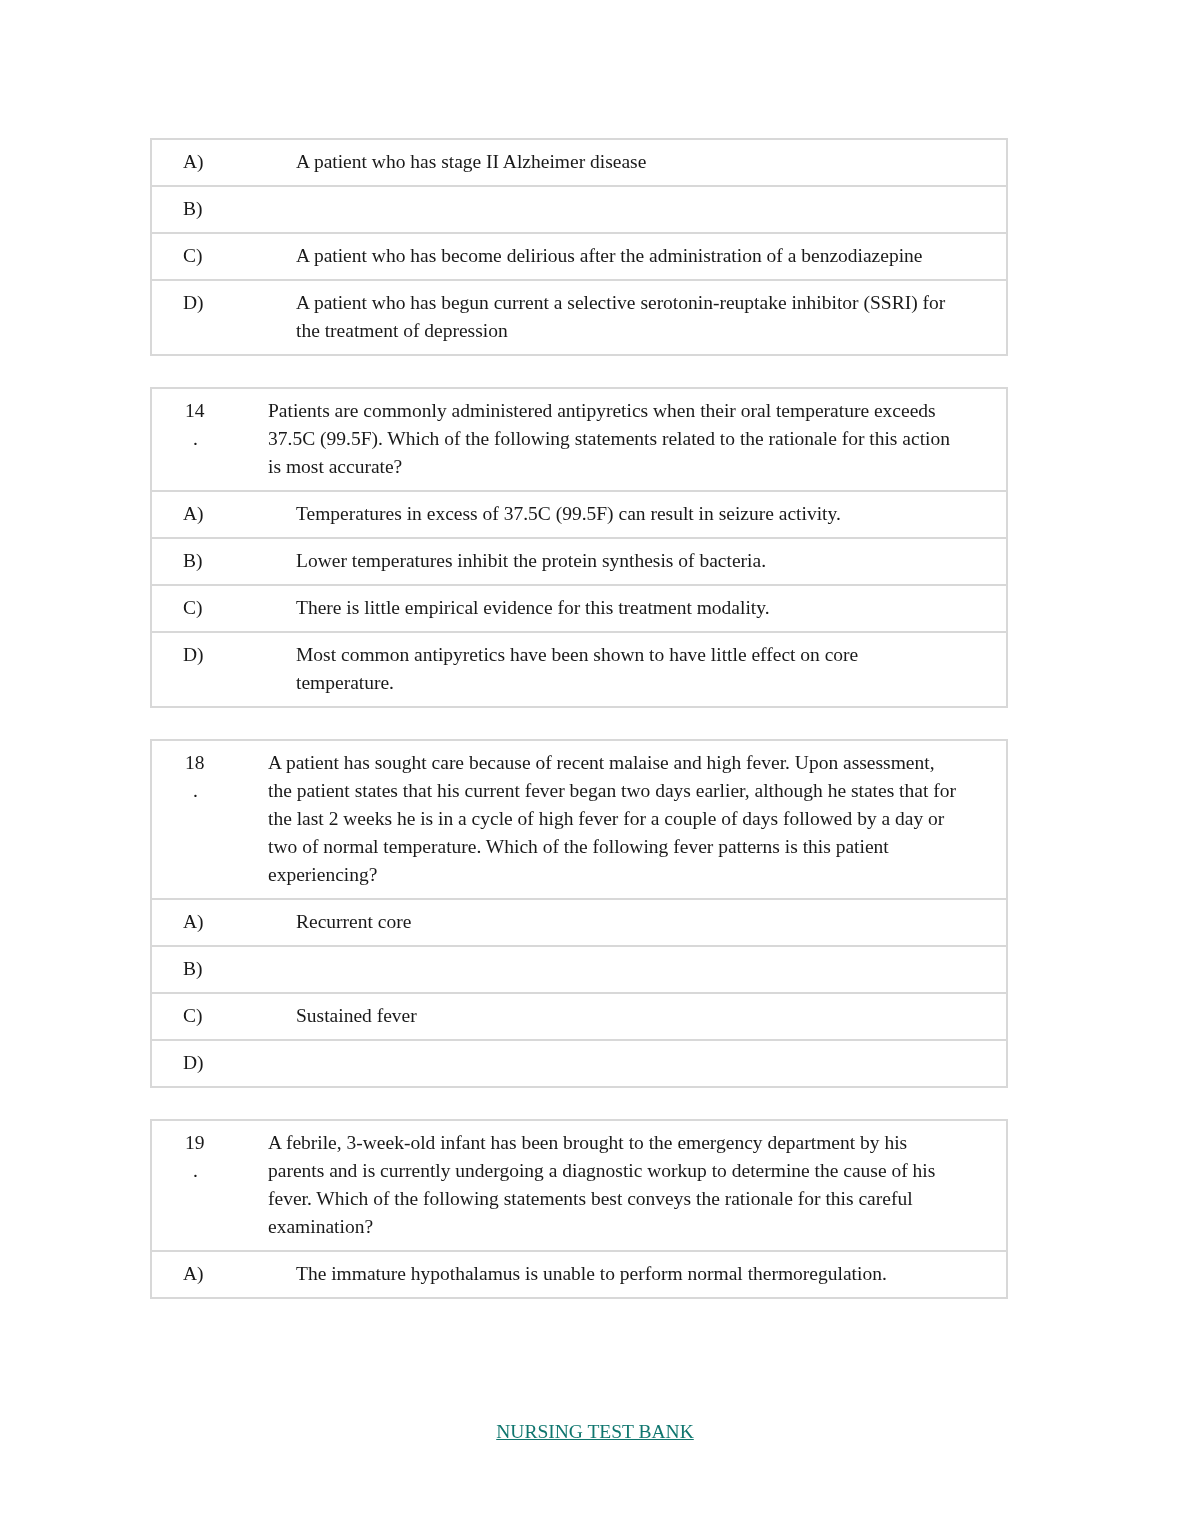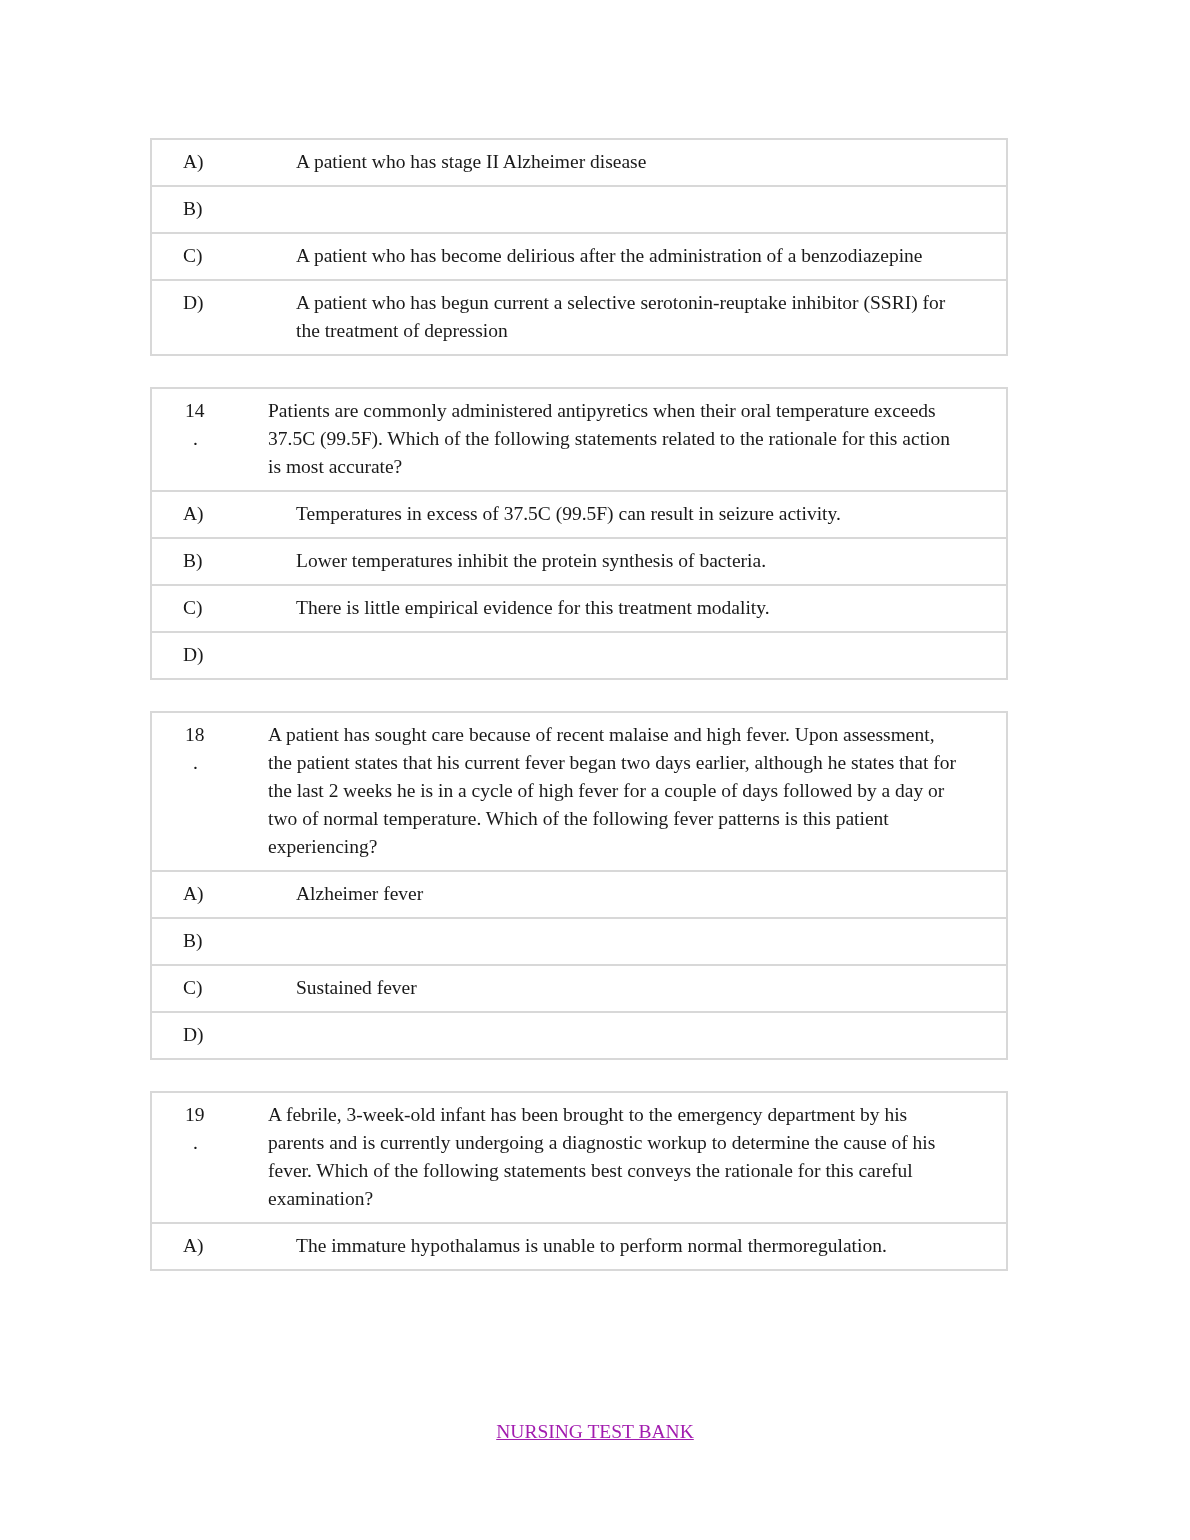--- a/index.html
+++ b/index.html
@@ -59,21 +59,21 @@
     padding-left: 28px;
   }
   .footer {
     position: absolute;
     left: 0;
     width: 1190px;
     top: 1418px;
     text-align: center;
   }
   .footer a {
-    color: #a21caf;
+    color: #0f766e;
     text-decoration: underline;
   }
 </style>
 </head>
 <body>
 
 <div class="content">
 
   <section class="qtable">
     <div class="row">
@@ -108,34 +108,35 @@
     <div class="row">
       <div class="cell letter">B)</div>
       <div class="cell text option-text">Lower temperatures inhibit the protein synthesis of bacteria.</div>
     </div>
     <div class="row">
       <div class="cell letter">C)</div>
       <div class="cell text option-text">There is little empirical evidence for this treatment modality.</div>
     </div>
     <div class="row">
       <div class="cell letter">D)</div>
+      <div class="cell text option-text">Most common antipyretics have been shown to have little effect on core temperature.</div>
     </div>
   </section>
 
   <section class="qtable">
     <div class="row">
       <div class="cell letter qnum">
         <div>18</div>
         <div class="qperiod">.</div>
       </div>
       <div class="cell text">A patient has sought care because of recent malaise and high fever. Upon assessment, the patient states that his current fever began two days earlier, although he states that for the last 2 weeks he is in a cycle of high fever for a couple of days followed by a day or two of normal temperature. Which of the following fever patterns is this patient experiencing?</div>
     </div>
     <div class="row">
       <div class="cell letter">A)</div>
-      <div class="cell text option-text">Alzheimer fever</div>
+      <div class="cell text option-text">Recurrent core</div>
     </div>
     <div class="row">
       <div class="cell letter">B)</div>
     </div>
     <div class="row">
       <div class="cell letter">C)</div>
       <div class="cell text option-text">Sustained fever</div>
     </div>
     <div class="row">
       <div class="cell letter">D)</div>

